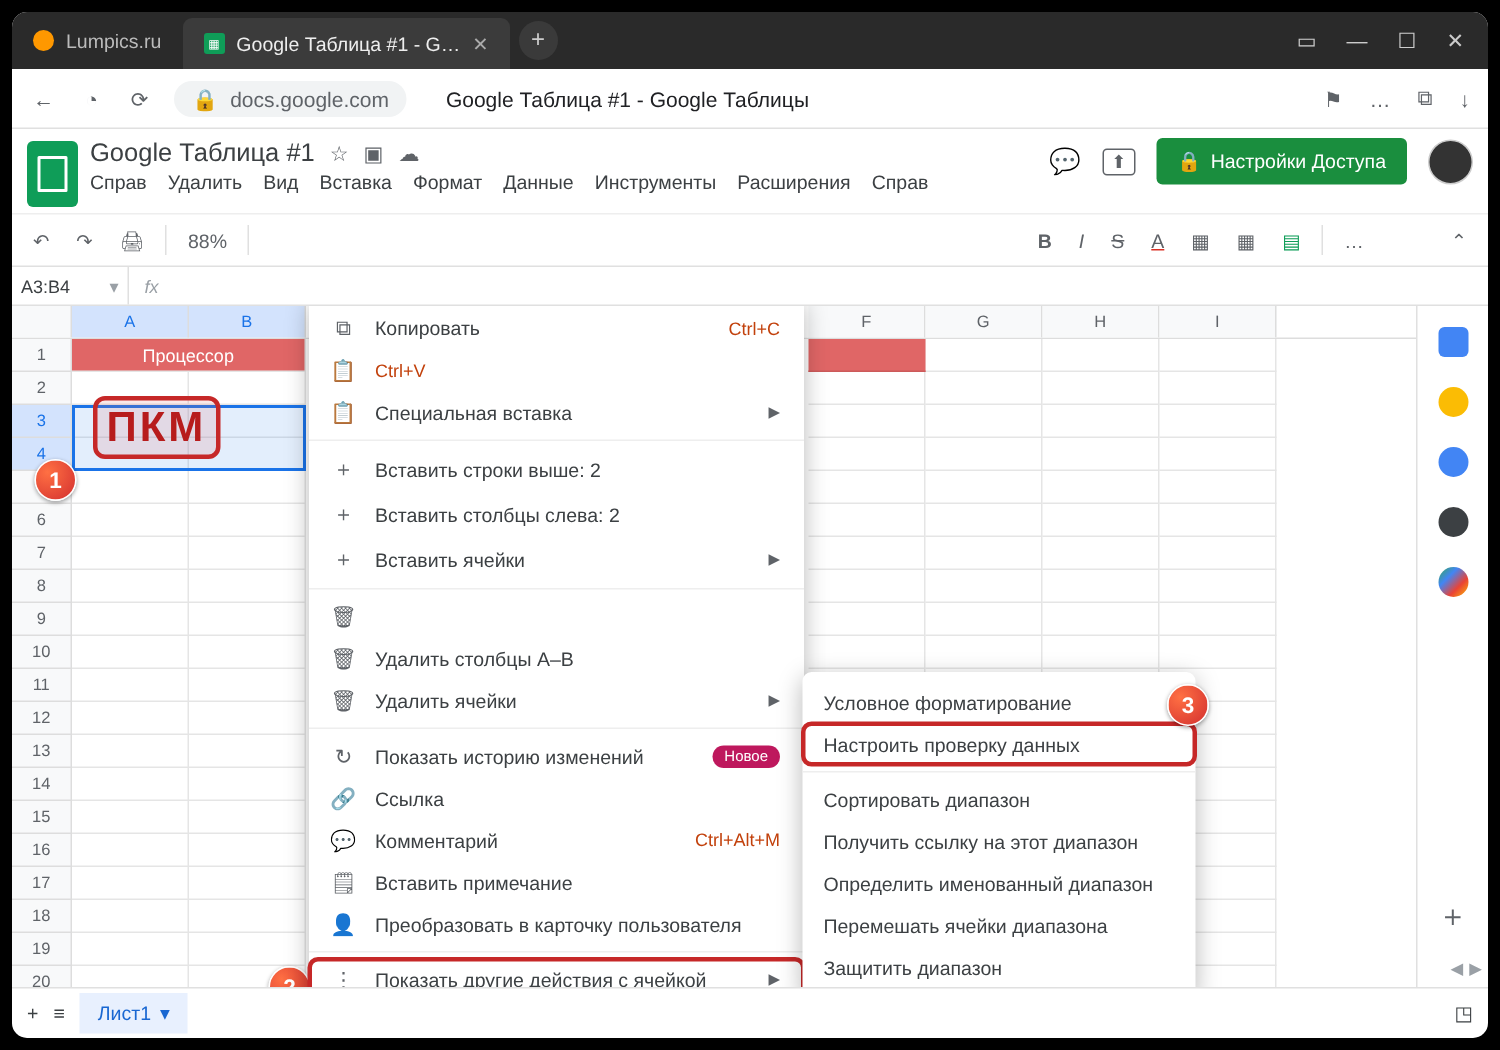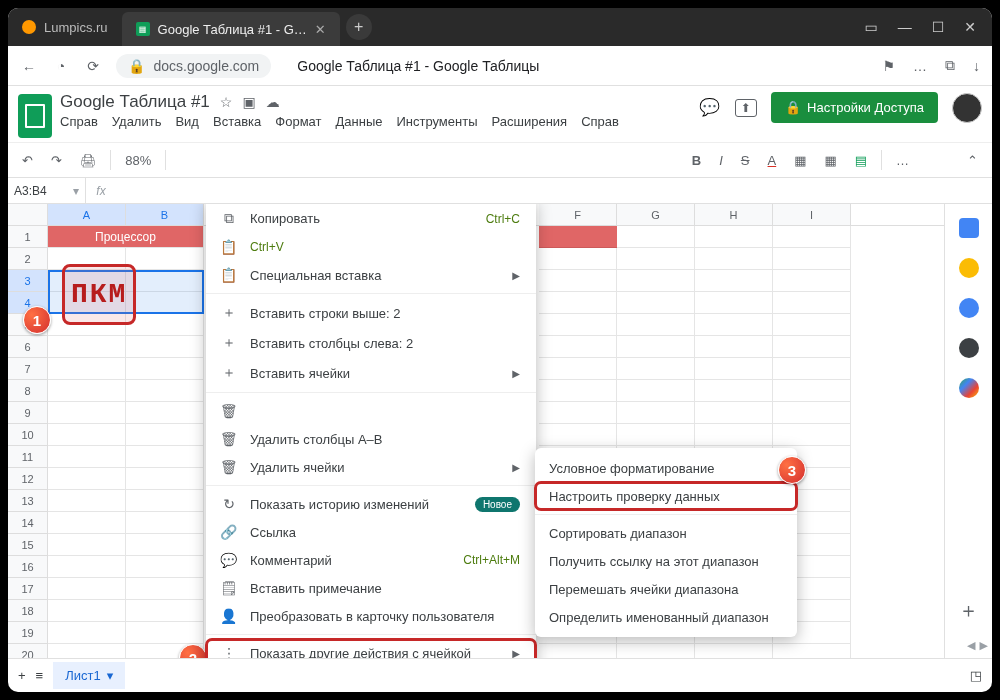--- a/index.html
+++ b/index.html
@@ -59,35 +59,35 @@
 .corner { width: 40px; background: #f8f9fa; border-right: 1px solid #ddd; }
 .rows { position: relative; }
 .row { display: flex; height: 22px; }
 .rh { width: 40px; border-right: 1px solid #ddd; border-bottom: 1px solid #ddd; background: #f8f9fa; font-size: 11px; color: #5f6368; display: flex; align-items: center; justify-content: center; }
 .rh.sel { background: #d3e3fd; color: #1a73e8; }
 .cell { border-right: 1px solid #e5e5e5; border-bottom: 1px solid #e5e5e5; font-size: 12px; display: flex; align-items: center; padding: 0 4px; color: #202124; }
 .hdr-cell { background: #e06666; color: #fff; justify-content: center; font-weight: 500; }
 
 
 .selbox { position: absolute; border: 2px solid #1a73e8; background: rgba(26,115,232,0.12); pointer-events: none; }
-.pkm-box { position: absolute; border: 3px solid #c62828; border-radius: 8px; padding: 12px 6px; font-family: Liberation Mono, monospace; font-weight: bold; color: #b71c1c; font-size: 28px; letter-spacing: 2px; background: rgba(224,102,102,0.15); }
+.pkm-box { position: absolute; border: 3px solid #c62828; border-radius: 8px; padding: 2px 6px; font-family: Liberation Sans, sans-serif; font-weight: bold; color: #b71c1c; font-size: 28px; letter-spacing: 2px; background: rgba(224,102,102,0.15); }
 .step-badge { position: absolute; width: 28px; height: 28px; border-radius: 50%; background: radial-gradient(circle at 30% 30%, #ff7043, #d32f2f); color: #fff; font-weight: bold; display: flex; align-items: center; justify-content: center; font-size: 15px; box-shadow: 0 1px 3px rgba(0,0,0,0.4); border: 1px solid #fff; }
 
 
 .sidepanel { width: 48px; border-left: 1px solid #e0e0e0; display: flex; flex-direction: column; align-items: center; gap: 20px; padding-top: 14px; }
 .sidepanel .sp-ic { width: 20px; height: 20px; border-radius: 4px; }
 
 
 .ctx { position: absolute; background: #fff; border-radius: 6px; box-shadow: 0 4px 16px rgba(0,0,0,0.28); padding: 6px 0; font-size: 13px; color: #3c4043; z-index: 20; }
 .ctx .mi { display: flex; align-items: center; gap: 12px; padding: 6px 16px 6px 14px; min-height: 28px; }
 .ctx .mi .mic { width: 18px; color: #5f6368; text-align: center; font-size: 14px; }
 .ctx .mi .lbl { flex: 1; white-space: nowrap; }
-.ctx .mi .accel { color: #4d7c0f; font-size: 12px; }
+.ctx .mi .accel { color: #c2410c; font-size: 12px; }
 .ctx .mi .arr { color: #5f6368; font-size: 10px; }
-.ctx .badge { background: #0f766e; color: #fff; font-size: 10px; border-radius: 10px; padding: 2px 8px; }
+.ctx .badge { background: #be185d; color: #fff; font-size: 10px; border-radius: 10px; padding: 2px 8px; }
 .ctx hr { border: none; border-top: 1px solid #eee; margin: 4px 0; }
 .ctx .mi.hl { outline: 3px solid #c62828; outline-offset: -2px; border-radius: 6px; }
 
 
 .tabs-btm { height: 34px; border-top: 1px solid #e0e0e0; display: flex; align-items: center; gap: 10px; padding: 0 10px; font-size: 13px; color: #3c4043; }
 .sheet-tab { background: #e8f0fe; color: #1967d2; padding: 6px 12px; border-radius: 0; display: flex; align-items: center; gap: 6px; }
 
 .scroll-hint { position: absolute; right: 4px; bottom: 40px; display: flex; gap: 4px; color: #9aa0a6; font-size: 11px; }
 </style>
 </head>
@@ -501,24 +501,27 @@
             <span class="lbl">Настроить проверку данных</span>
           </div>
         <hr>
         <div class="mi">
             <span class="lbl">Сортировать диапазон</span>
           </div>
         <div class="mi">
             <span class="lbl">Получить ссылку на этот диапазон</span>
           </div>
         <div class="mi">
+            <span class="lbl">Определить именованный диапазон</span>
+          </div>
+        <div class="mi">
             <span class="lbl">Перемешать ячейки диапазона</span>
           </div>
         <div class="mi">
-            <span class="lbl">Определить именованный диапазон</span>
+            <span class="lbl">Защитить диапазон</span>
           </div>
       </div>
       <div class="step-badge" style="left:770px;top:252px;z-index:30">3</div>
     </div>
 
     <div class="sidepanel">
       <div class="sp-ic" style="background:#4285f4"></div>
       <div class="sp-ic" style="background:#fbbc04;border-radius:50%"></div>
       <div class="sp-ic" style="background:#4285f4;border-radius:50%"></div>
       <div class="sp-ic" style="background:#3c4043;border-radius:50%"></div>

